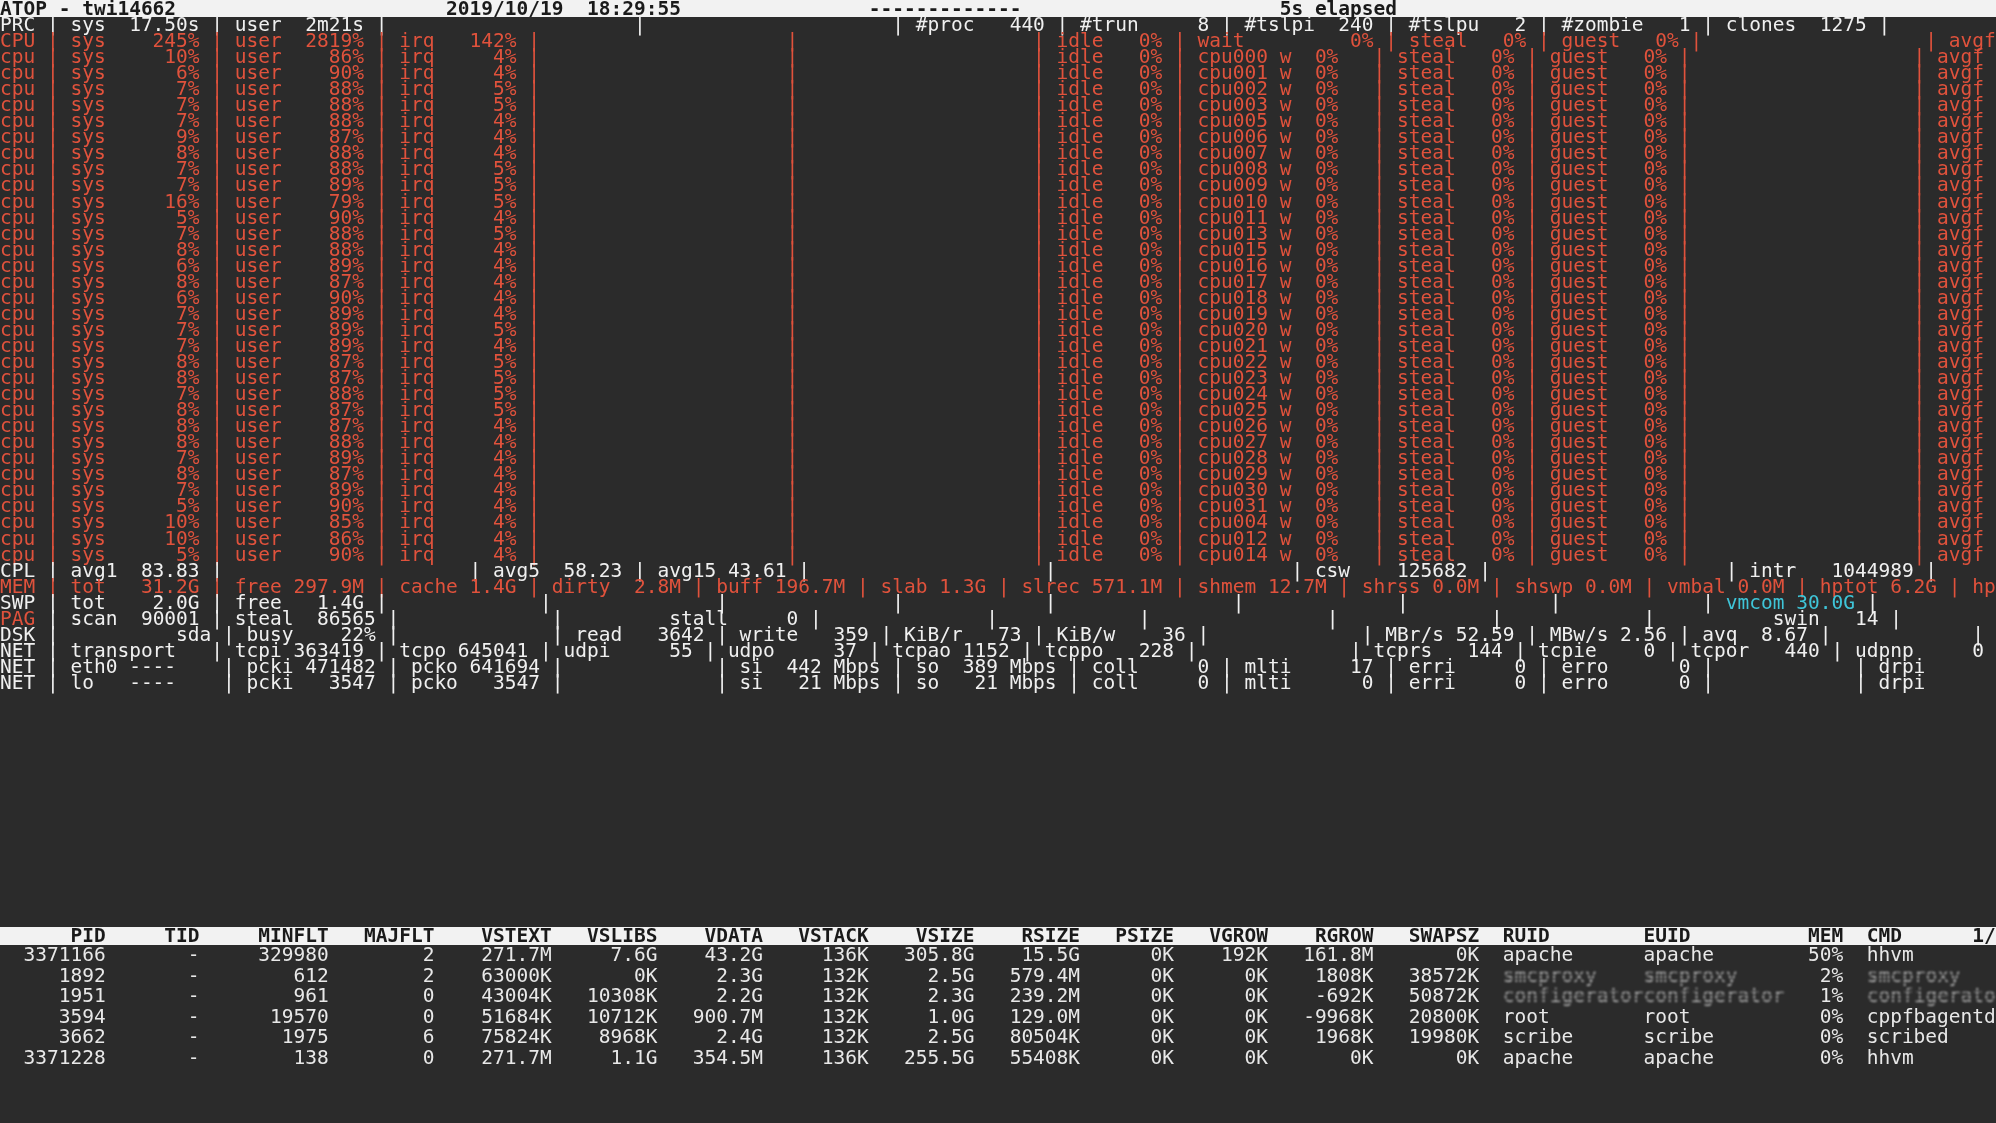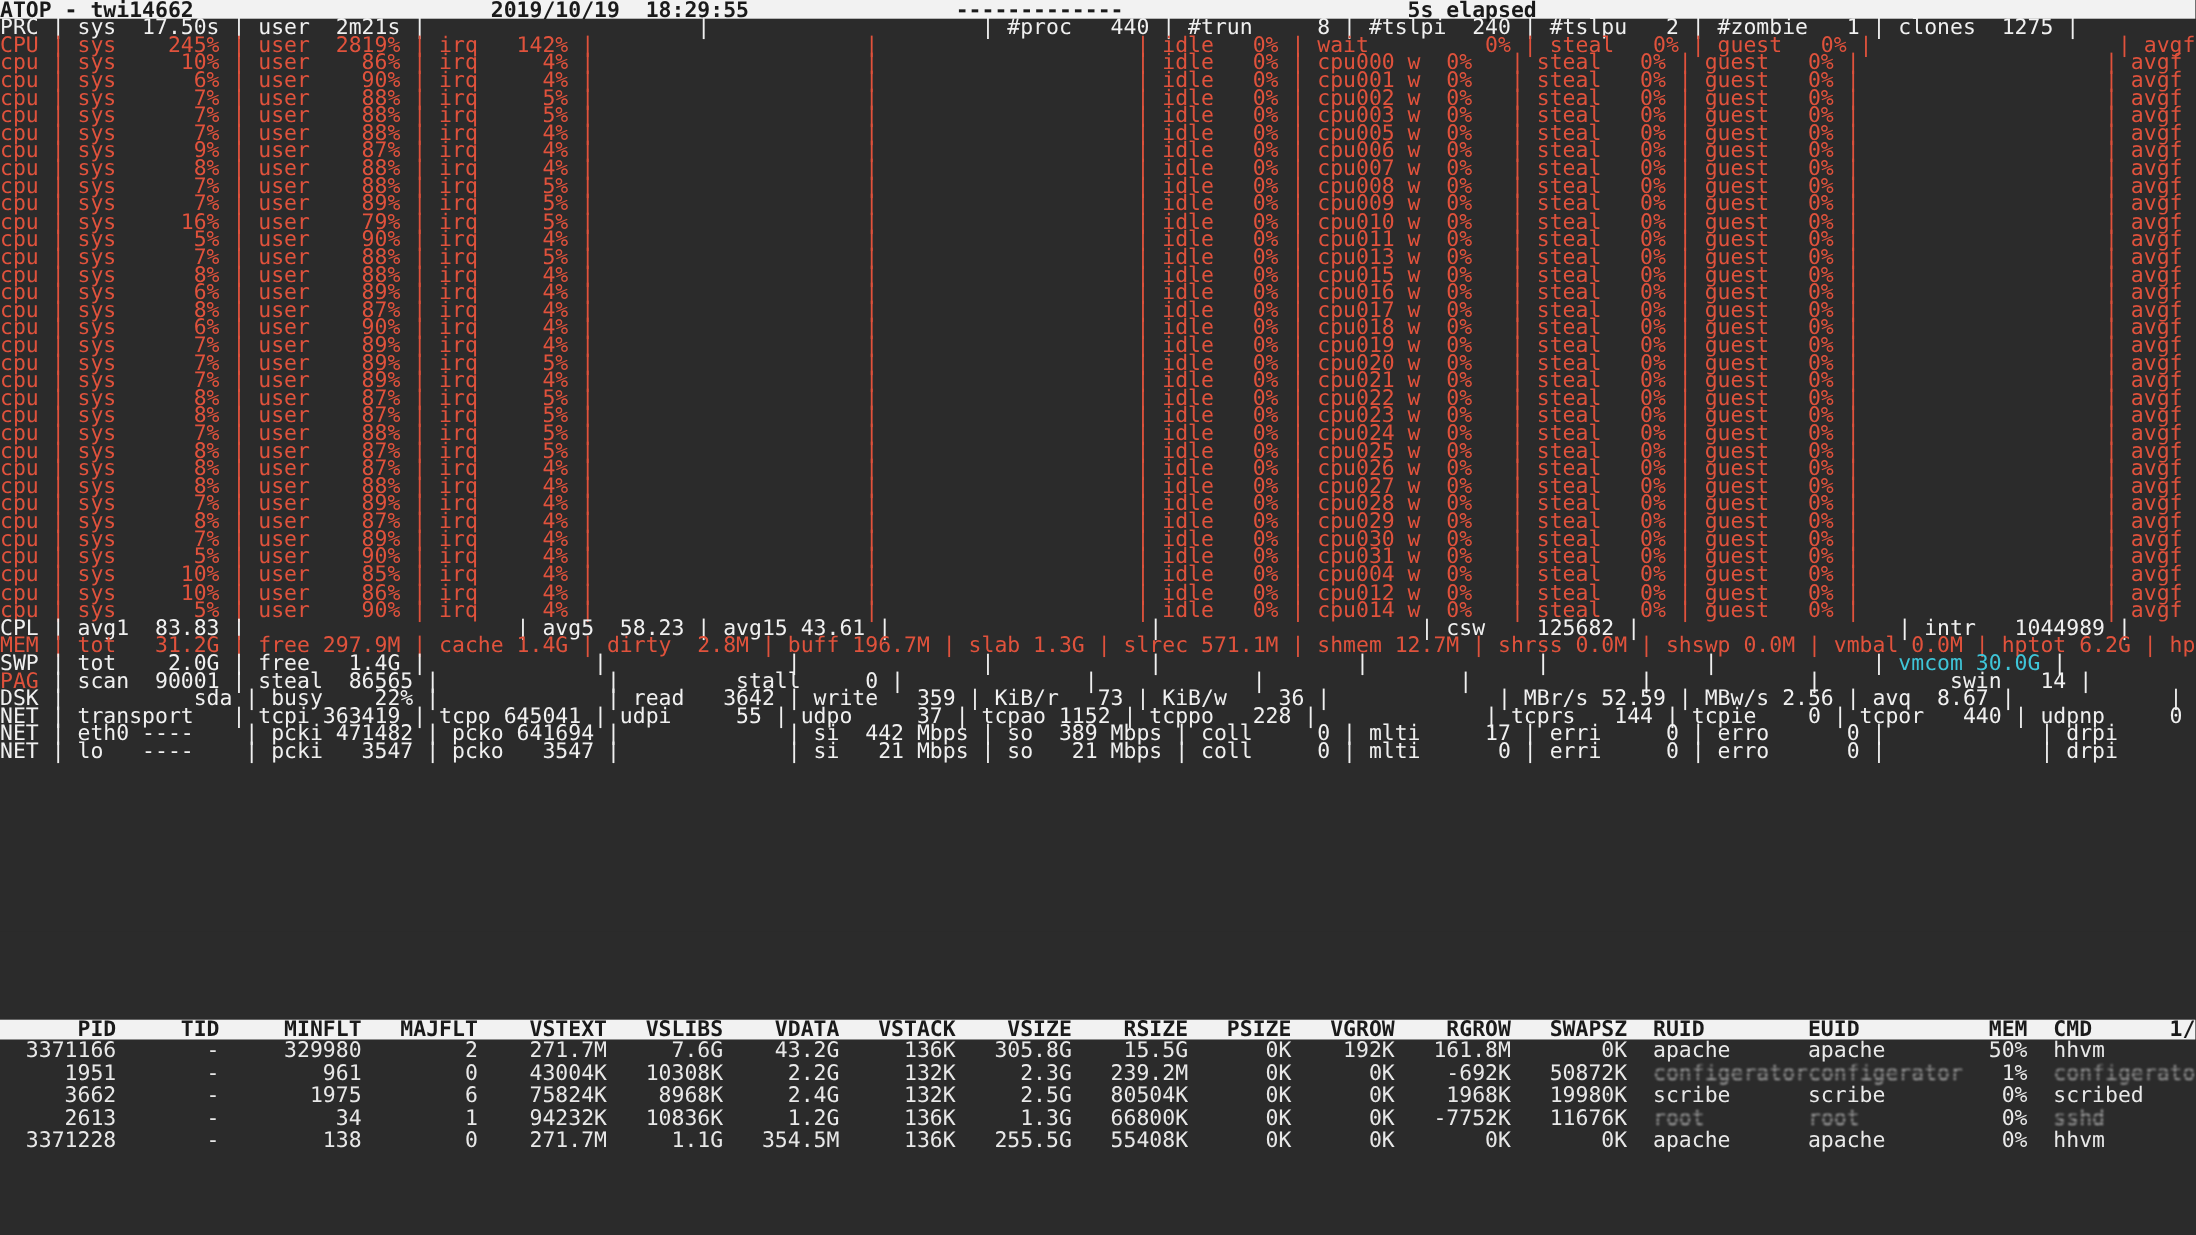--- a/index.html
+++ b/index.html
@@ -136,20 +136,21 @@
       <div class="sys-row white">DSK |          sda | busy    22% |             | read   3642 | write   359 | KiB/r   73 | KiB/w    36 |             | MBr/s 52.59 | MBw/s 2.56 | avq  8.67 |            | avio 0.27 ms</div>
       <div class="sys-row white">NET | transport   | tcpi 363419 | tcpo 645041 | udpi     55 | udpo     37 | tcpao 1152 | tcppo   228 |             | tcprs   144 | tcpie    0 | tcpor   440 | udpnp     0 | udpie    0</div>
       <div class="sys-row white">NET | eth0 ----    | pcki 471482 | pcko 641694 |             | si  442 Mbps | so  389 Mbps | coll     0 | mlti     17 | erri     0 | erro      0 |            | drpi      0 | drpo     0</div>
       <div class="sys-row white">NET | lo   ----    | pcki   3547 | pcko   3547 |             | si   21 Mbps | so   21 Mbps | coll     0 | mlti      0 | erri     0 | erro      0 |            | drpi      0 | drpo     0</div>
     </div>
 
   <div class="proc-area">
     <div class="hdrbar" id="prochdr"><span>      PID     TID     MINFLT   MAJFLT    VSTEXT   VSLIBS    VDATA   VSTACK    VSIZE    RSIZE   PSIZE   VGROW    RGROW   SWAPSZ  RUID        EUID          MEM  CMD      1/13</span></div>
     <div id="procbody">
         <div class="proc-row">  3371166       -     329980        2    271.7M     7.6G    43.2G     136K   305.8G    15.5G      0K    192K   161.8M       0K  apache      apache        50%  hhvm</div>
+        <div class="proc-row">     1892       -        612        2    63000K       0K     2.3G     132K     2.5G   579.4M      0K      0K    1808K   38572K  <span class="blurred">smcproxy    </span><span class="blurred">smcproxy    </span>   2%  <span class="blurred">smcproxy</span></div>
         <div class="proc-row">     1951       -        961        0    43004K   10308K     2.2G     132K     2.3G   239.2M      0K      0K    -692K   50872K  <span class="blurred">configerator</span><span class="blurred">configerator</span>   1%  <span class="blurred">configerator_p</span></div>
+        <div class="proc-row">     3594       -      19570        0    51684K   10712K   900.7M     132K     1.0G   129.0M      0K      0K   -9968K   20800K  root        root           0%  cppfbagentd</div>
         <div class="proc-row">     3662       -       1975        6    75824K    8968K     2.4G     132K     2.5G   80504K      0K      0K    1968K   19980K  scribe      scribe         0%  scribed</div>
-        <div class="proc-row">     2613       -         34        1    94232K   10836K     1.2G     136K     1.3G   66800K      0K      0K   -7752K   11676K  <span class="blurred">root        </span><span class="blurred">root        </span>   0%  <span class="blurred">sshd</span></div>
         <div class="proc-row">  3371228       -        138        0    271.7M     1.1G   354.5M     136K   255.5G   55408K      0K      0K       0K       0K  apache      apache         0%  hhvm</div>
       </div>
   </div>
 
 </div>
 
 </body></html>

